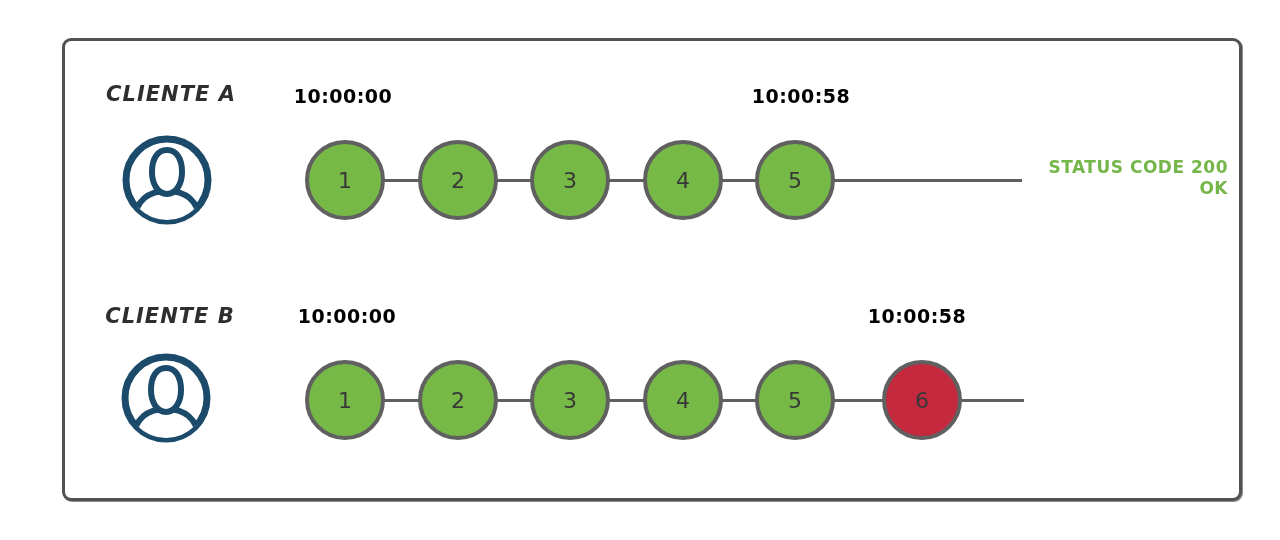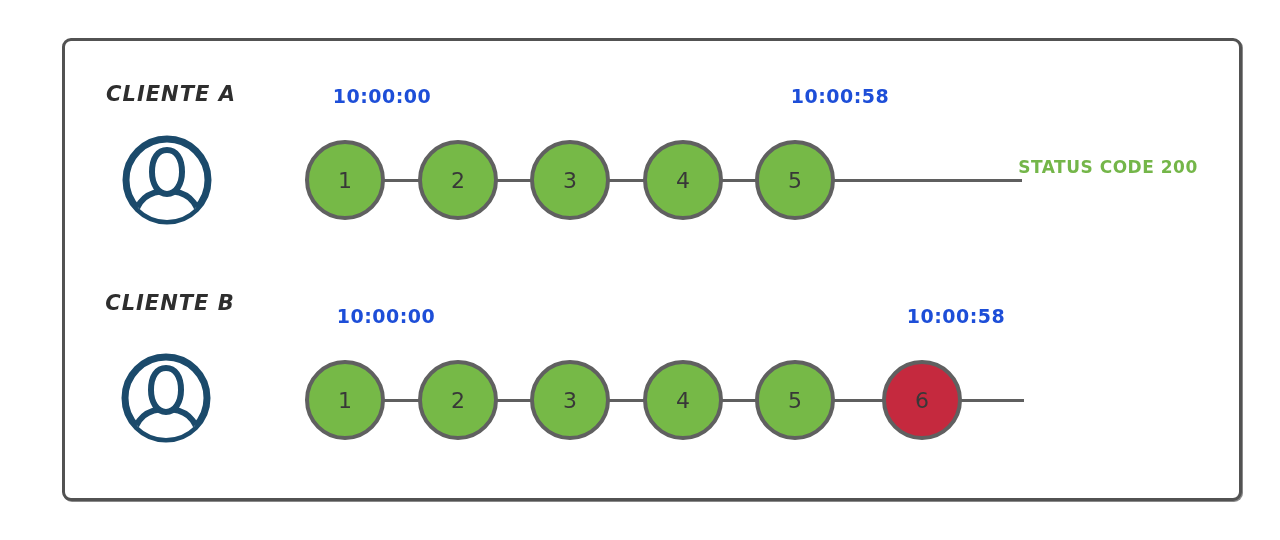--- a/index.html
+++ b/index.html
@@ -59,30 +59,29 @@
     font-size: 22px;
     color: #383838;
   }
   .circle.ok   { background: var(--ok-green); }
   .circle.limited { background: var(--error-red); }
   .time {
     position: absolute;
     transform: translateX(-50%);
     font-size: 19px;
     font-weight: bold;
-    color: #1d4ed8;
+    color: #000000;
     letter-spacing: 0.5px;
     white-space: nowrap;
-    margin-left: 39px;
   }
   .status {
     position: absolute;
     transform: translateX(-50%);
     width: 240px;
-    text-align: center;
+    text-align: right;
     font-size: 17px;
     font-weight: bold;
     line-height: 21px;
     letter-spacing: 0.5px;
     white-space: nowrap;
   }
   .status.ok-text  { color: var(--status-green-text); }
   .status.err-text { color: var(--status-red-text); }
 </style>
 </head>
@@ -123,25 +122,26 @@
       </div>
     <div class="circle ok" style="left:643px; top:140px">
       <span>4</span>
       </div>
     <div class="circle ok" style="left:755px; top:140px">
       <span>5</span>
       </div>
 
     <div class="status ok-text" style="left:1108px; top:157px">
       <div>STATUS CODE 200</div>
+      <div>OK</div>
     </div>
   </div>
 
   <div>
-    <div class="client-label" style="left:170px; top:291px">CLIENTE B</div>
+    <div class="client-label" style="left:170px; top:304px">CLIENTE B</div>
 
     <svg class="avatar" style="left:118px; top:350px" viewBox="0 0 96 96">
       <defs>
         <clipPath id="avclipB">
             <circle cx="48" cy="48" r="40"></circle>
           </clipPath>
       </defs>
       <circle cx="48" cy="48" r="41" fill="#ffffff" stroke="var(--avatar-navy)" stroke-width="7"></circle>
       <g clip-path="url(#avclipB)">
         <path d="M 14 92 C 17 66 31 59 48 59 C 65 59 79 66 82 92 Z" fill="#ffffff" stroke="var(--avatar-navy)" stroke-width="6" stroke-linejoin="round"></path>

